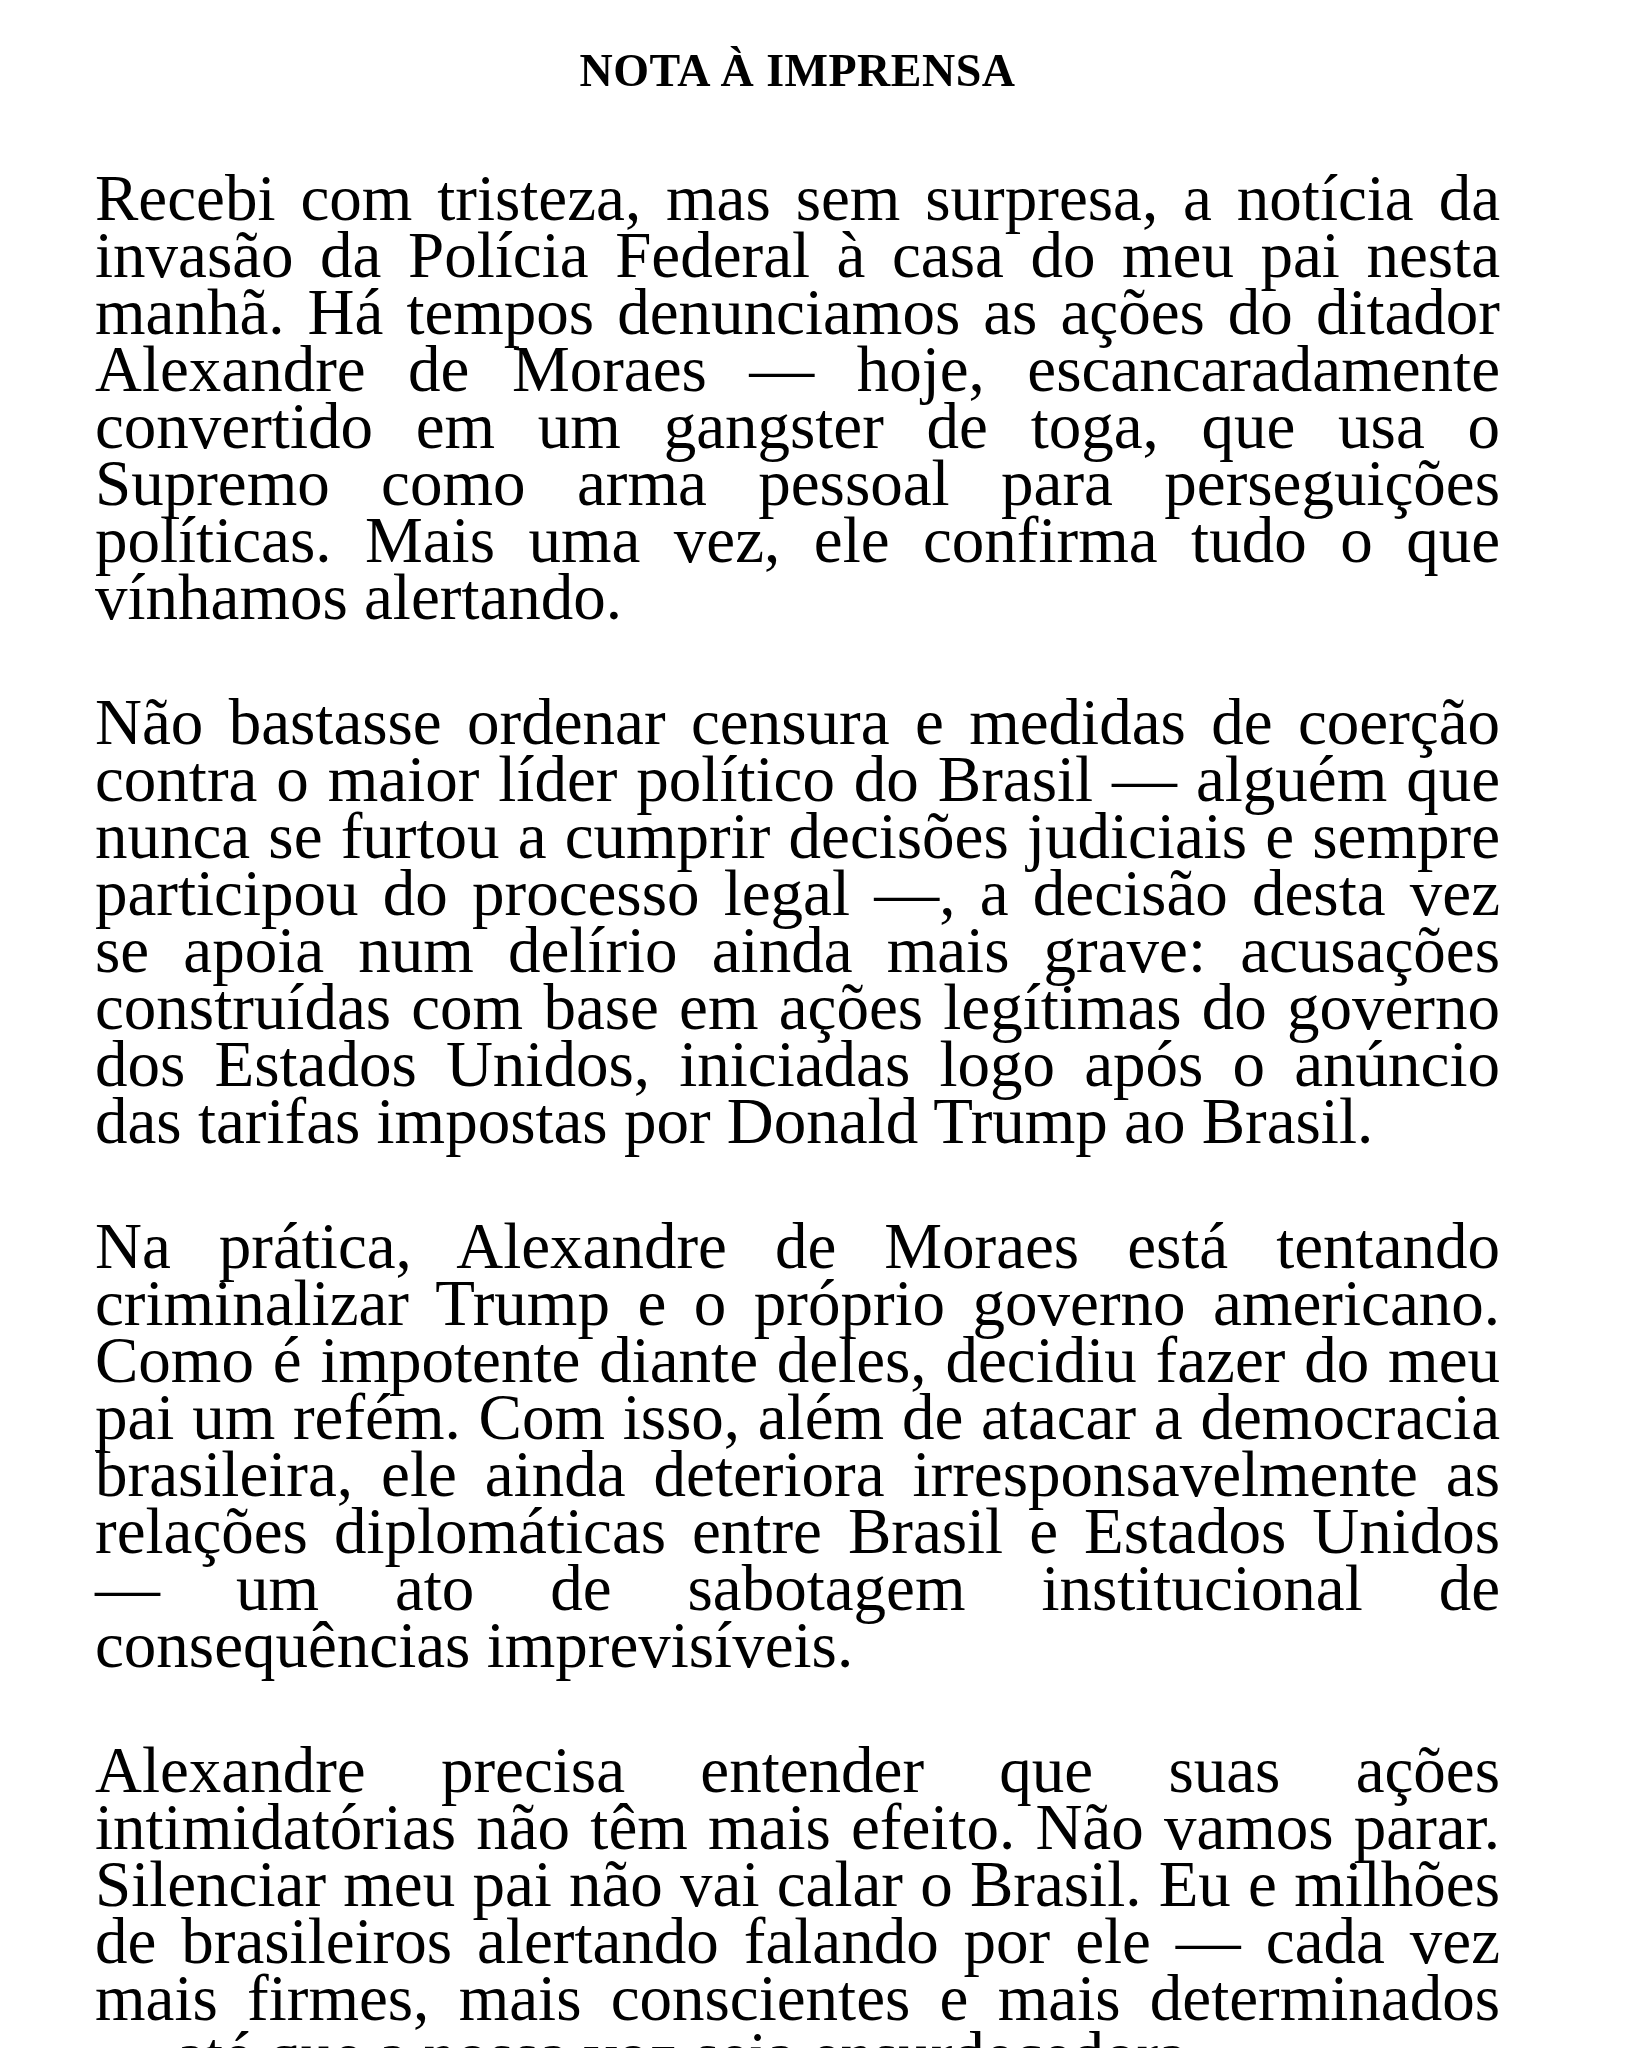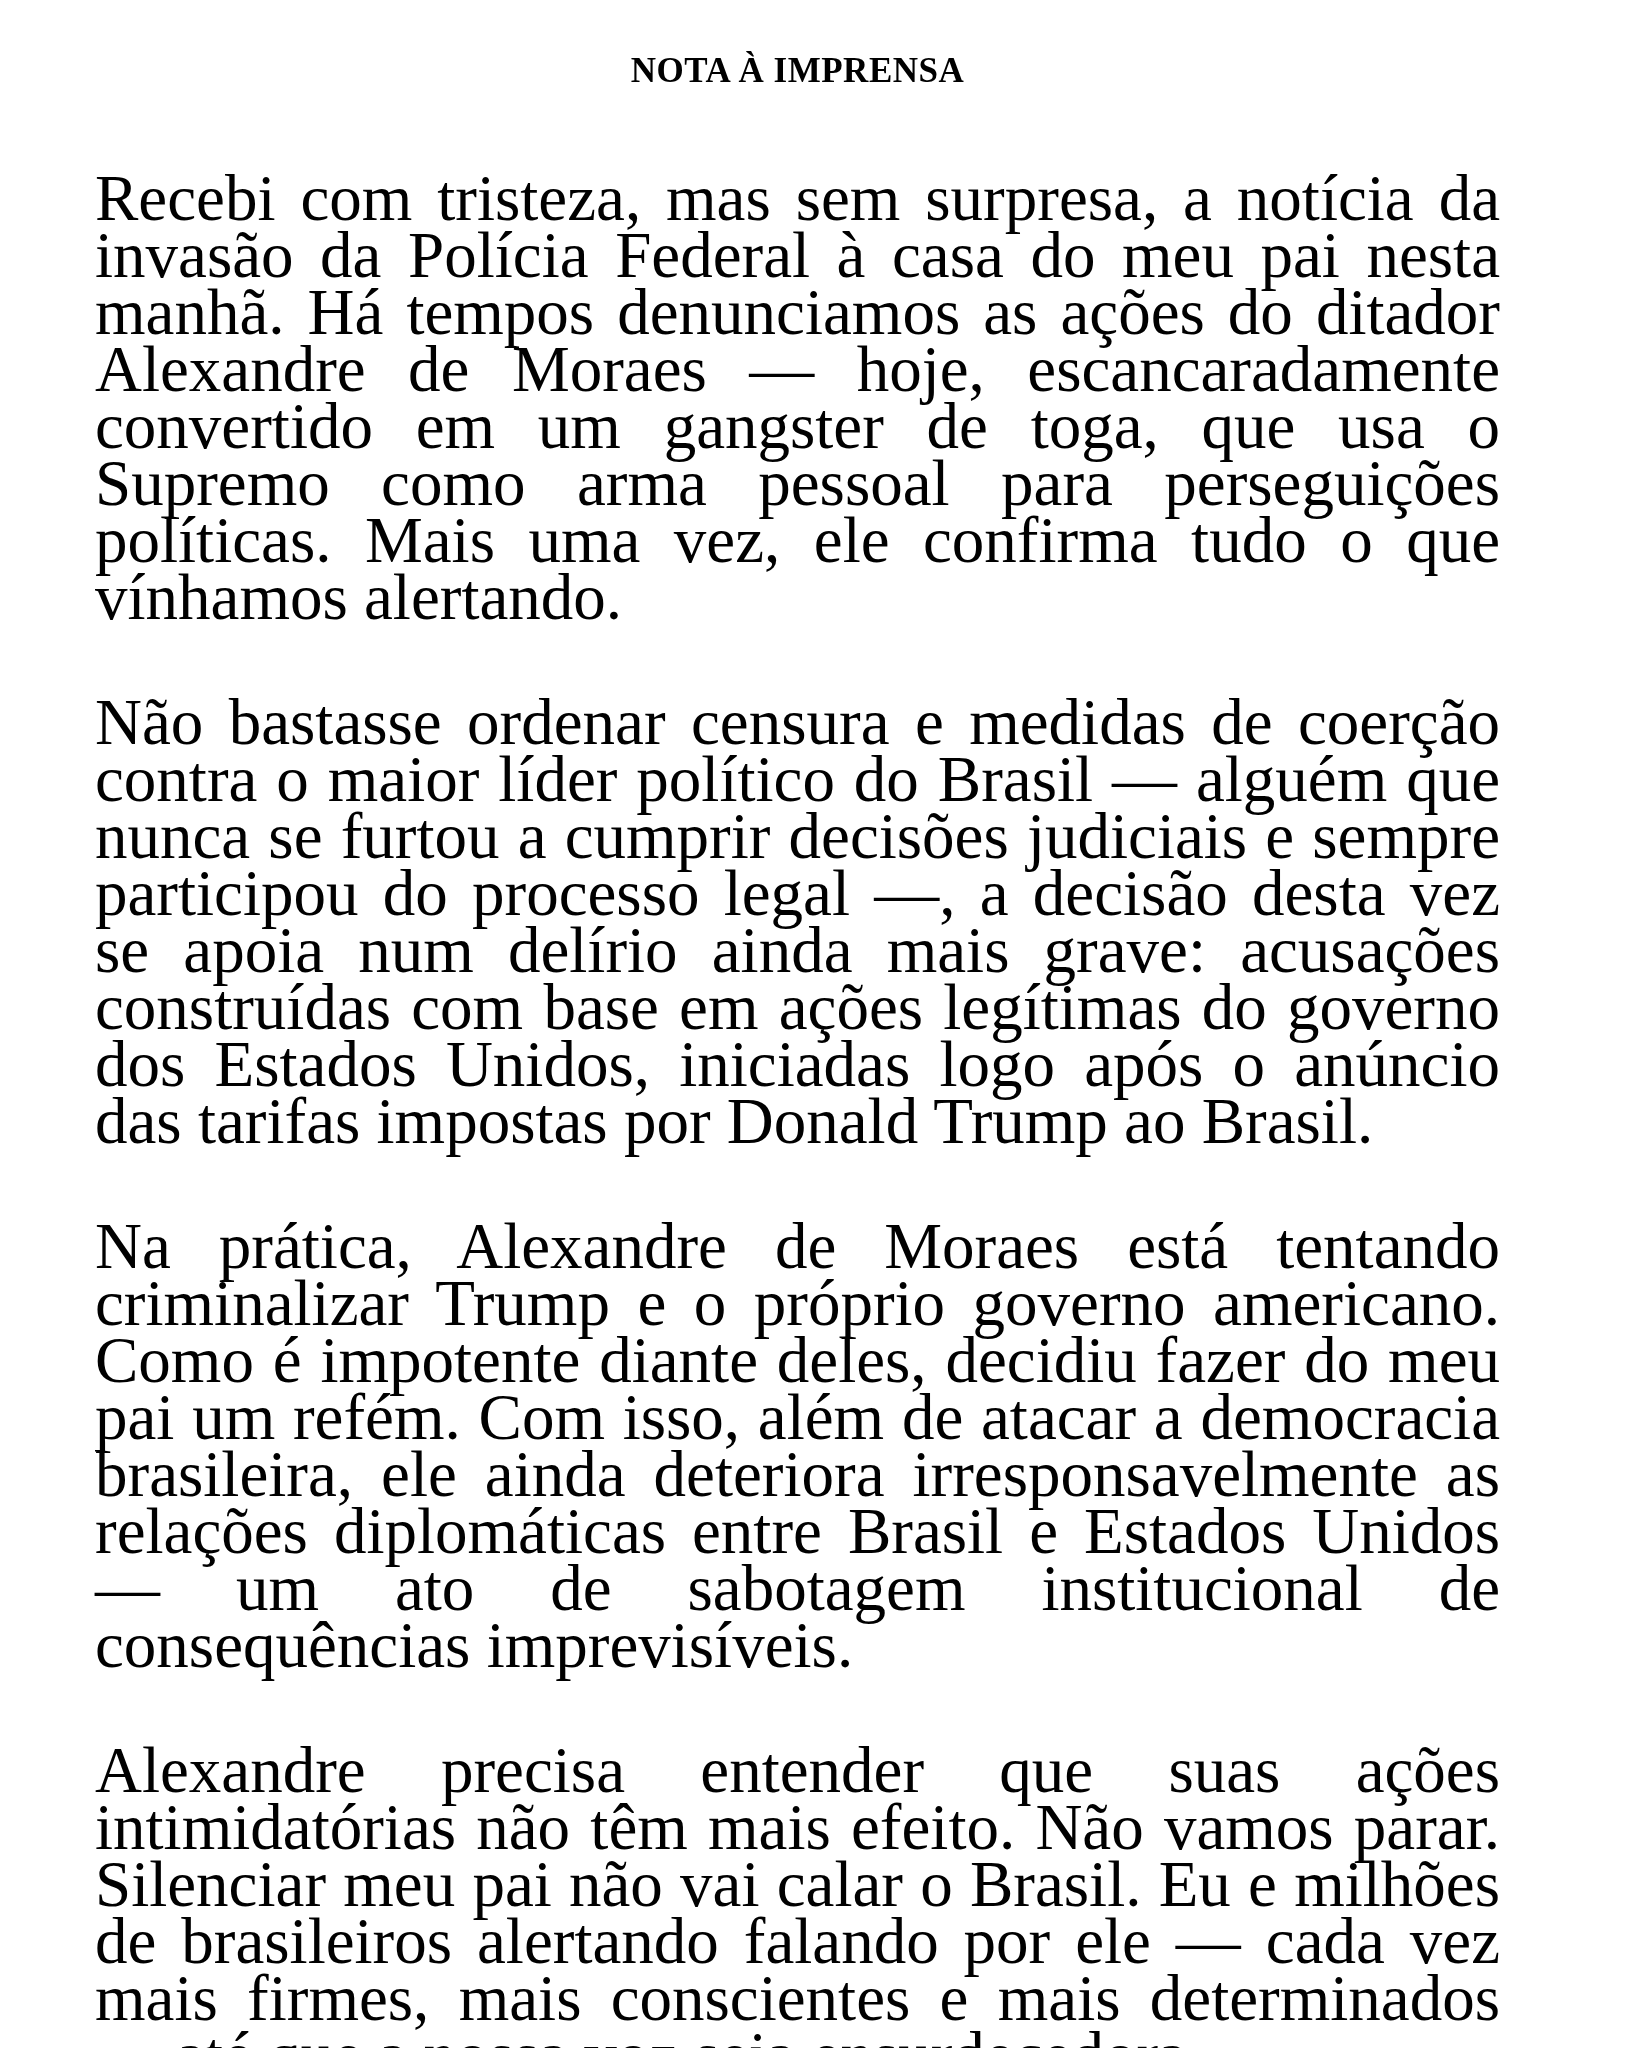--- a/index.html
+++ b/index.html
@@ -12,21 +12,21 @@
     width: 1638px;
     height: 2048px;
     box-sizing: border-box;
     background: #ffffff;
     color: #000000;
     font-family: "Liberation Serif", "DejaVu Serif", serif;
     padding: 42px 138px 0 95px;
     overflow: hidden;
   }
   .doc-title {
-    font-size: 35px;
+    font-size: 46px;
     line-height: 58px;
     font-weight: bold;
     text-align: center;
     margin: 0 0 70px 0;
     letter-spacing: 0.5px;
   }
   .doc-par {
     font-size: 65px;
     line-height: 57px;
     text-align: justify;

